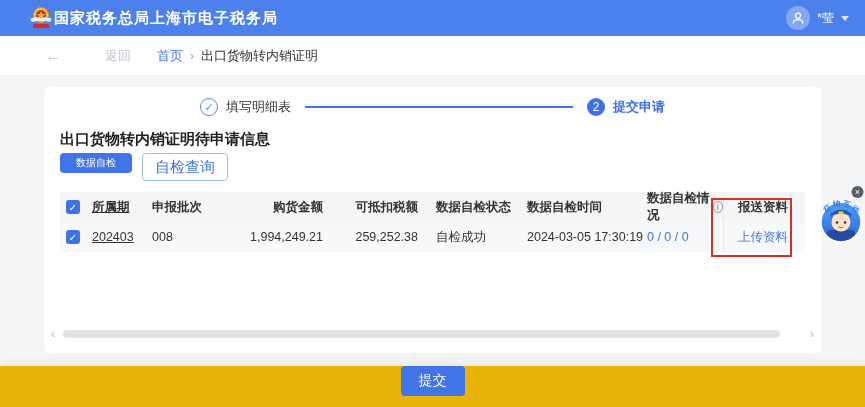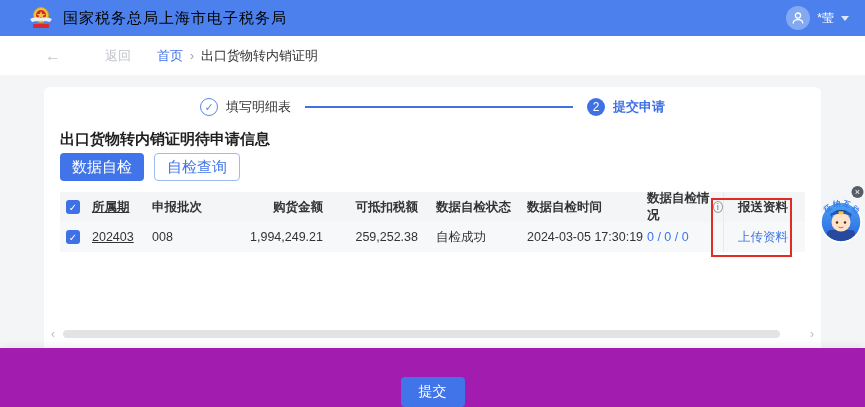--- a/index.html
+++ b/index.html
@@ -7,21 +7,21 @@
   body {
     position:relative; overflow:hidden;
     background:#f4f5f7;
     font-family:"Liberation Sans","DejaVu Sans",sans-serif;
     color:#333;
   }
 
   
   .topbar { position:absolute; top:0; left:0; right:0; height:36px; background:#4c80ec;
             display:flex; align-items:center; padding-left:28px; }
-  .topbar-title { color:#000000; font-size:15px; font-weight:400; margin-left:9px; letter-spacing:1px; }
+  .topbar-title { color:#ffffff; font-size:15px; font-weight:700; letter-spacing:1px; }
   .logo { width:26px; height:26px; flex:0 0 auto; }
   .userbox { position:absolute; right:16px; top:0; height:36px; display:flex; align-items:center; gap:7px; cursor:pointer; }
   .avatar { width:24px; height:24px; border-radius:50%; background:#83a9f3; display:flex; align-items:center; justify-content:center; }
   .user-name { color:#fff; font-size:12px; }
   .chevron-down { width:0; height:0; border-left:4px solid transparent; border-right:4px solid transparent; border-top:5px solid #dfe8fb; }
 
   
   .crumbbar { position:absolute; top:36px; left:0; right:0; height:39px; background:#fff;
               display:flex; align-items:center; padding-left:45px; font-size:13px; }
   .back-arrow { color:#c0c4cc; font-size:16px; margin-right:6px; }
@@ -40,22 +40,22 @@
                       display:flex; align-items:center; justify-content:center; font-size:11px; font-weight:700; }
   .step1-label { margin-left:8px; color:#333; }
   .step-line { width:268px; height:2px; background:#4272e2; margin:0 14px; }
   .step-circle-active { width:18px; height:18px; border-radius:50%; background:#3f71e6; color:#fff;
                         display:flex; align-items:center; justify-content:center; font-size:12px; }
   .step2-label { margin-left:8px; color:#3f71e6; font-weight:600; }
 
   
   .section-title { position:absolute; top:43px; left:16px; font-size:15px; font-weight:700; color:#1f1f1f; }
   .btn-row { position:absolute; top:66px; left:16px; display:flex; gap:10px; }
-  .btn-primary { min-width:72px; height:28px; padding:0 12px; background:#4174e8; color:#fff; border:none;
-                 border-radius:4px; font-size:15px; cursor:pointer; font-family:Liberation Sans, sans-serif; }
+  .btn-primary { min-width:72px; height:20px; padding:0 12px; background:#4174e8; color:#fff; border:none;
+                 border-radius:4px; font-size:10px; cursor:pointer; font-family:Liberation Sans, sans-serif; }
   .btn-outline { min-width:72px; height:28px; padding:0 12px; background:#fff; color:#4174e8;
                  border:1px solid #9dbbf3; border-radius:4px; font-size:15px; cursor:pointer; font-family:inherit; }
 
   
   .tbl { position:absolute; top:105px; left:16px; right:16px; font-size:12.5px; }
   .tr { display:flex; align-items:center; height:30px; }
   .tr.head { background:#f4f5f7; font-weight:700; color:#333; }
   .tr.data { background:#f7f8f9; color:#333; }
   .c-cb     { width:32px; display:flex; align-items:center; padding-left:6px; align-self:stretch; }
   .c-period { width:60px;text-decoration:underline; }
@@ -81,22 +81,22 @@
   
   .hscroll { position:absolute; left:4px; right:4px; bottom:13px; height:12px; display:flex; align-items:center; }
   .scroll-arrow { color:#b8bcc2; font-size:12px; line-height:12px; width:10px; text-align:center; cursor:pointer; }
   .scroll-track { flex:1; height:8px; margin:0 5px; }
   .scroll-thumb { width:97%; height:8px; background:#e2e3e5; border-radius:4px; cursor:pointer; }
 
   
   .mascot { position:absolute; left:818px; top:184px; width:46px; height:64px; cursor:pointer; }
 
   
-  .footer { position:absolute; left:0; right:0; bottom:0; height:59px; background:#a21caf;
-            box-shadow:0 -3px 8px rgba(0,0,0,0.06); display:flex; align-items:flex-end; justify-content:center; }
+  .footer { position:absolute; left:0; right:0; bottom:0; height:41px; background:#eab308;
+            box-shadow:0 -3px 8px rgba(0,0,0,0.06); display:flex; align-items:flex-start; justify-content:center; }
   .submit-btn { width:64px; height:30px; background:#4174e8; color:#fff; border:none; border-radius:4px;
                 font-size:14px; cursor:pointer; font-family:inherit; }
 </style>
 </head>
 <body>
 
 <div class="topbar">
   <svg class="logo" viewBox="0 0 26 26">
     <circle cx="13" cy="10" r="7.5" fill="#f4c33d" stroke="#caa028" stroke-width="1"></circle>
     <circle cx="13" cy="10" r="5" fill="#d8292f"></circle>

